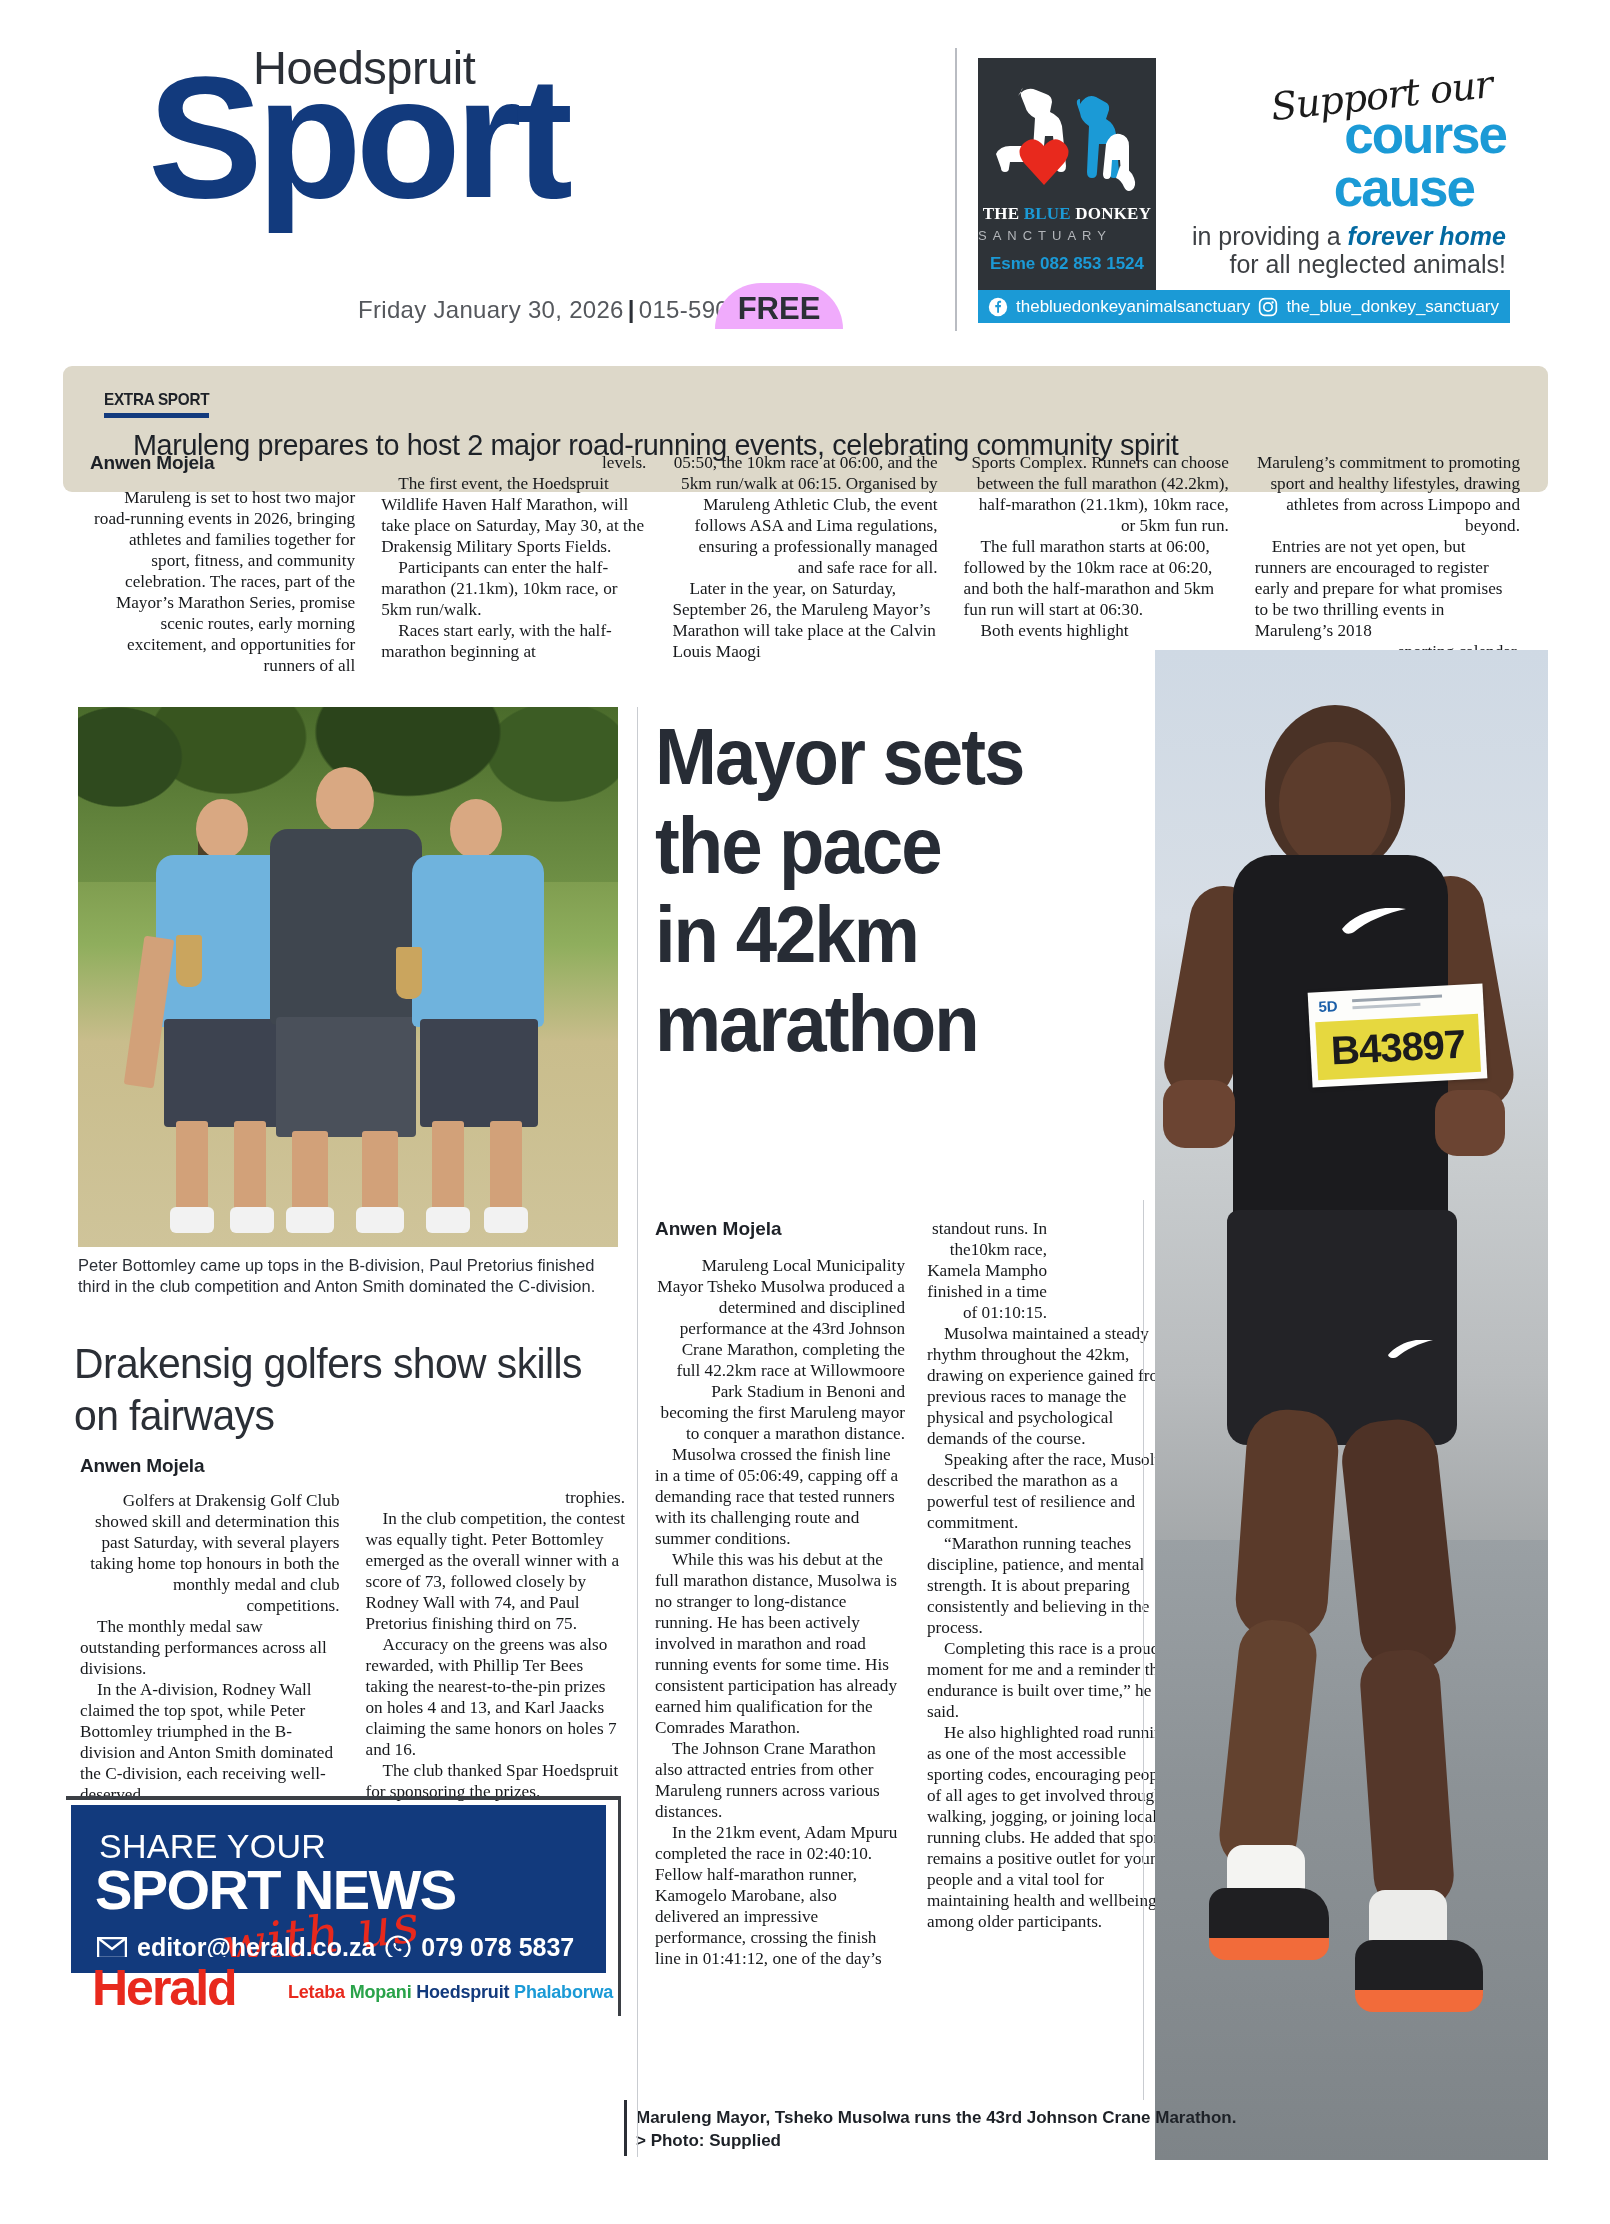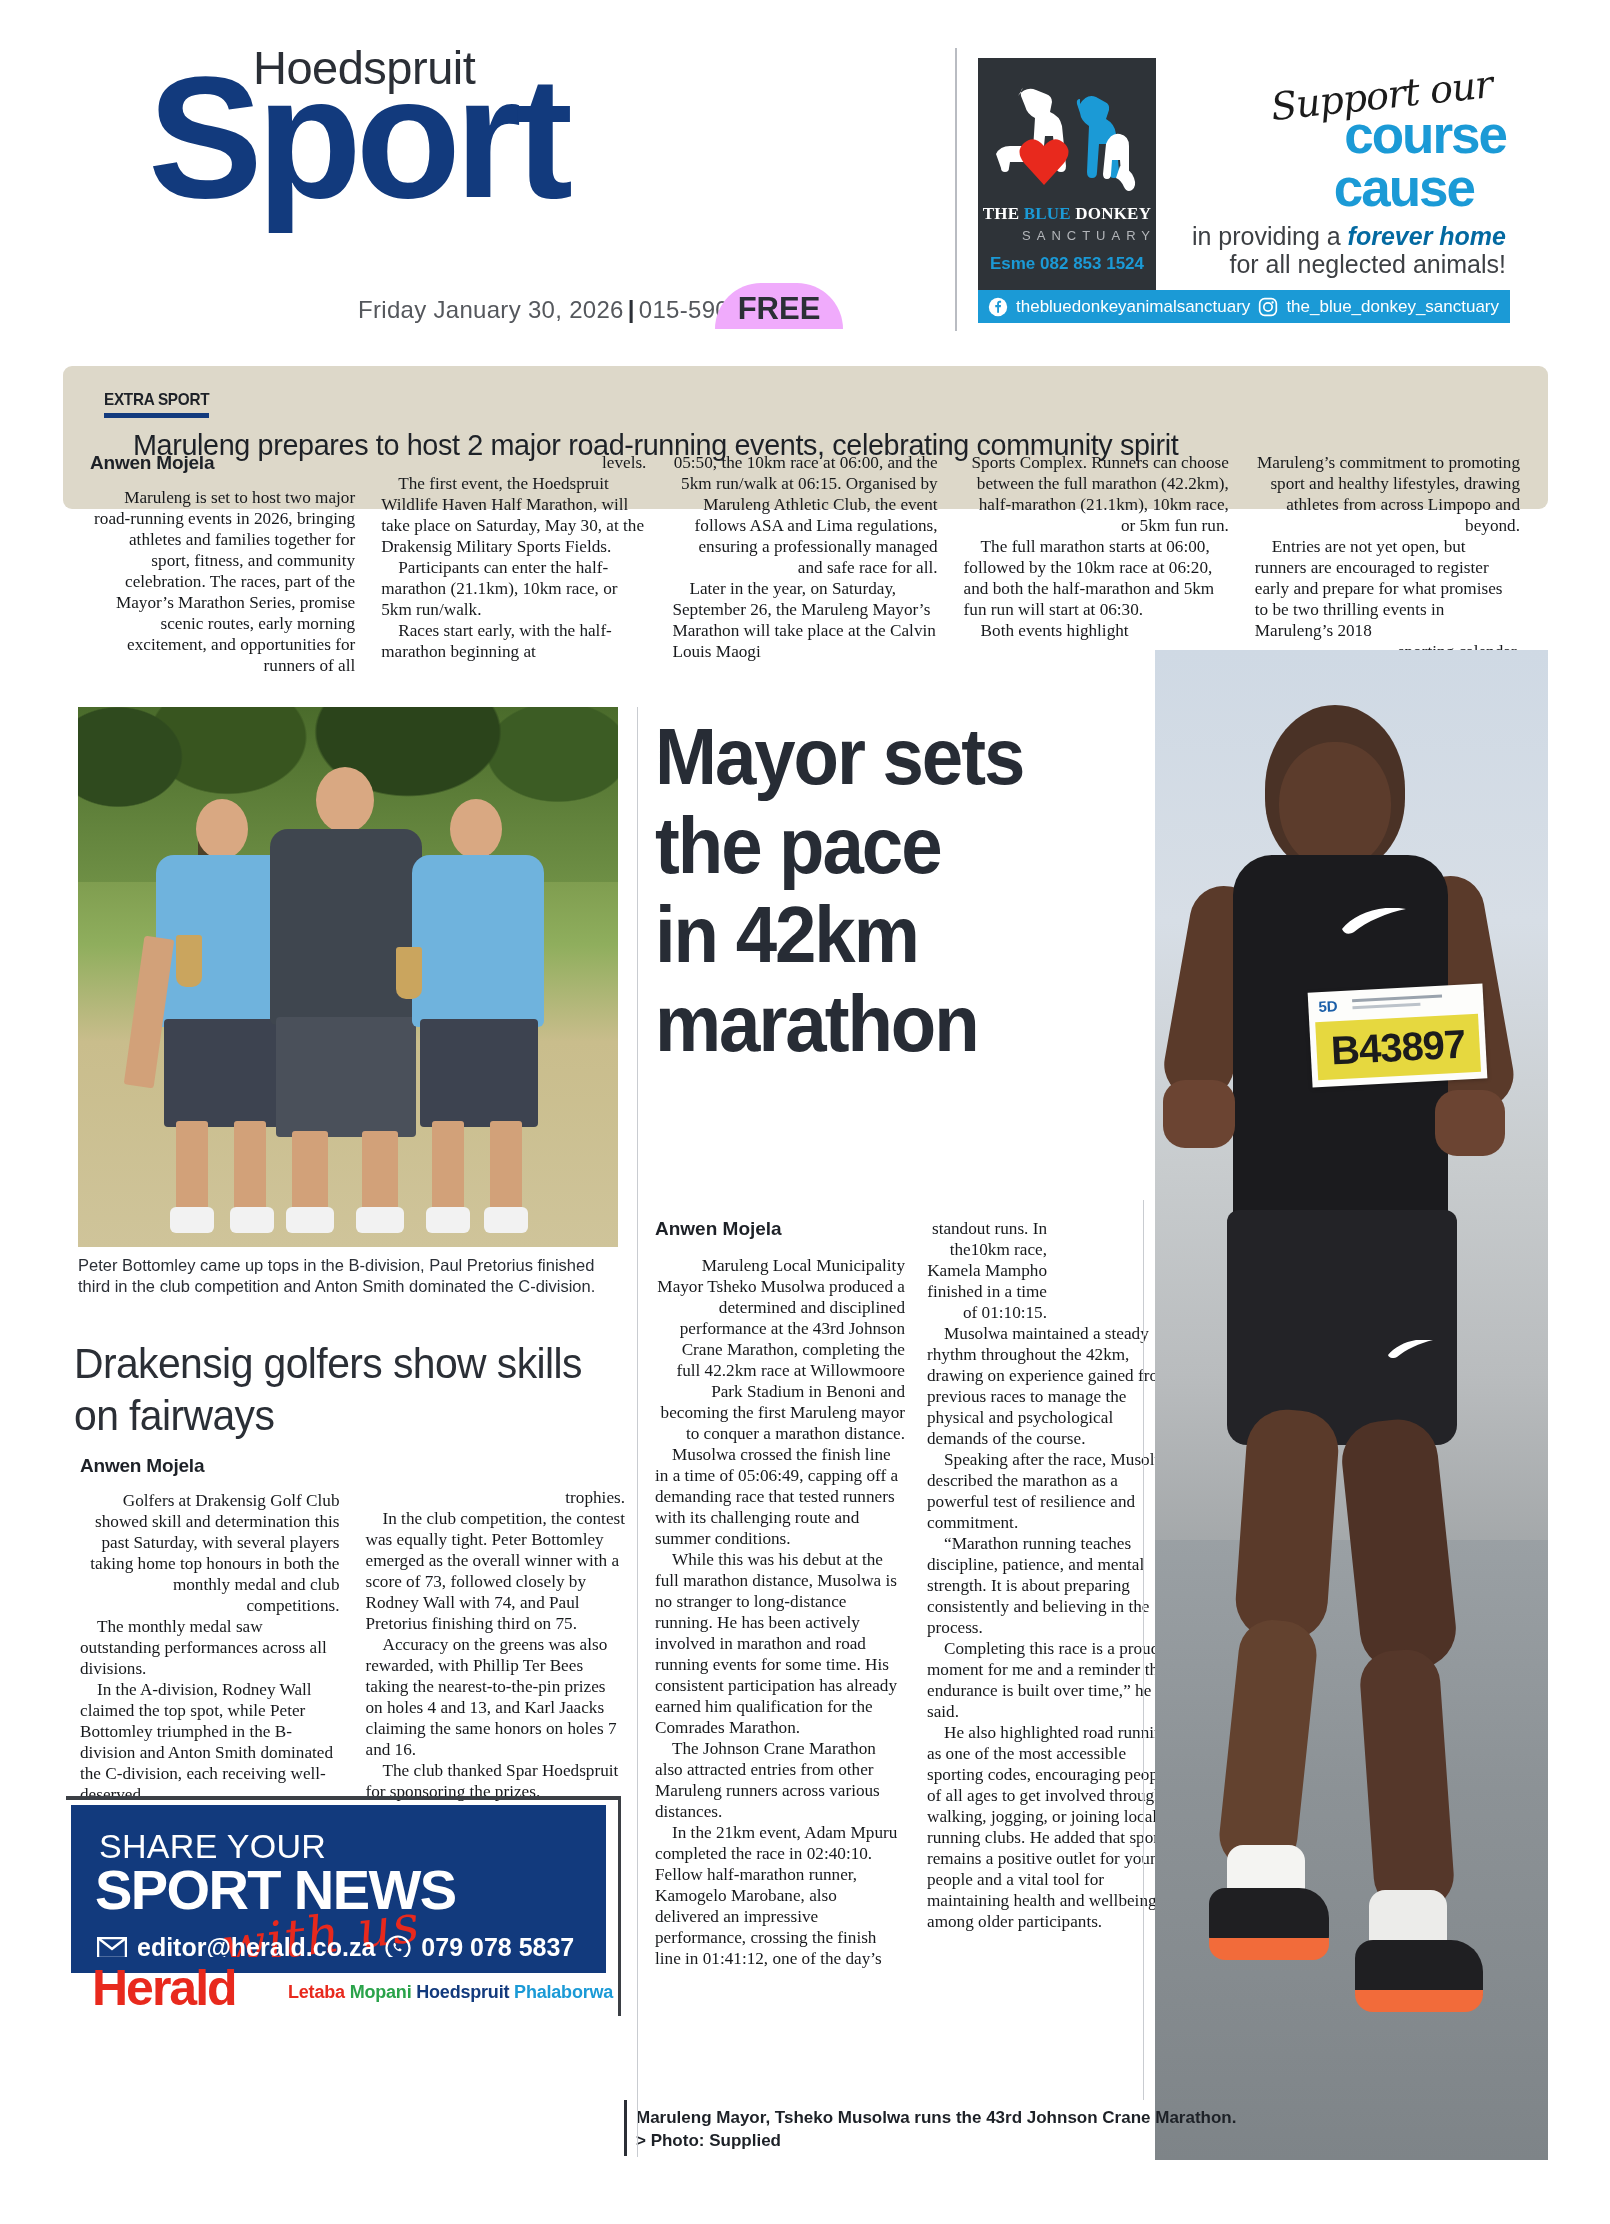--- a/index.html
+++ b/index.html
@@ -49,21 +49,21 @@
   .donkey-top { display: flex; height: 232px; }
   .donkey-logo { width: 178px; background: #2e3338; position: relative; }
   .donkey-animals { position: absolute; left: 10px; top: 18px; width: 158px; height: 120px; }
   .donkey-brand {
     position: absolute; left: 0; top: 146px; width: 178px; text-align: center;
     font-family: "Liberation Serif", serif; font-weight: 700; font-size: 17px;
     color: #fff; letter-spacing: 0.2px;
   }
   .donkey-brand .blue { color: #1b9ad6; }
   .donkey-sanct {
-    position: absolute; left: 0; top: 170px; width: 178px; text-align: right;
+    position: absolute; left: 0; top: 170px; width: 178px; text-align: left;
     font-family: "Liberation Sans", sans-serif; font-size: 13px;
     color: #b3b6ba; letter-spacing: 6px;
   }
   .donkey-esme {
     position: absolute; left: 0; top: 196px; width: 178px; text-align: center;
     font-family: "Liberation Sans", sans-serif; font-weight: 700; font-size: 17px;
     color: #1b9ad6;
   }
   .donkey-right { flex: 1; position: relative; padding-left: 12px; }
   .script-support {
@@ -97,21 +97,21 @@
   .donkey-social {
     position: absolute; left: 0; top: 232px; width: 532px; height: 33px;
     background: #1b9ad6; display: flex; align-items: center; gap: 8px;
     padding-left: 10px;
     font-family: "Liberation Sans", sans-serif; font-size: 17px; color: #fff;
   }
   .sicon { width: 20px; height: 20px; flex: 0 0 20px; }
 
   
   .extra-panel {
-    position: absolute; left: 63px; top: 366px; width: 1485px; height: 143px;
+    position: absolute; left: 63px; top: 366px; width: 1485px; height: 126px;
     background: #ddd8c9; border-radius: 9px;
   }
   .extra-label {
     position: absolute; left: 41px; top: 24px;
     font-family: "Liberation Sans", sans-serif; font-weight: 700;
     font-size: 17px; color: #1d2127; letter-spacing: -0.3px;
     transform: scaleX(0.9); transform-origin: left;
   }
   .extra-underline { position: absolute; left: 41px; top: 47px; width: 105px; height: 5px; background: #123a7d; }
   .extra-head {

